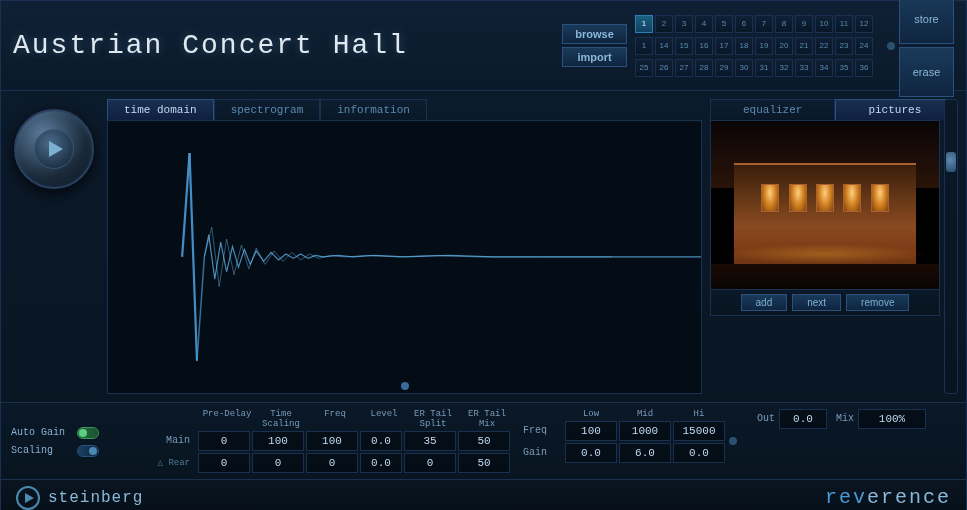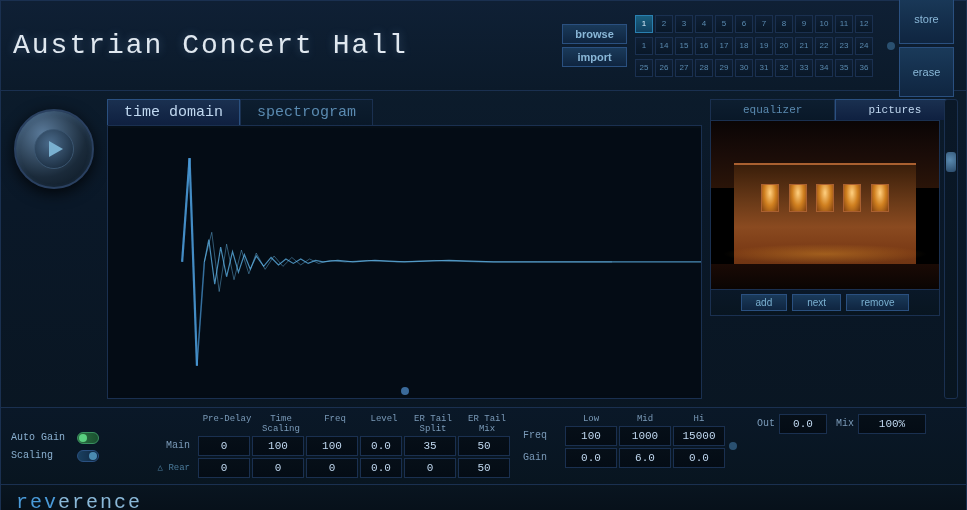--- a/index.html
+++ b/index.html
@@ -184,21 +184,21 @@
     }
 
     .tabs-row {
       display: flex;
       gap: 0;
       margin-bottom: 0;
     }
 
     .tab {
       padding: 4px 16px;
-      font-size: 15px;
+      font-size: 11px;
       color: #5a8ab0;
       border: 1px solid #1a3050;
       border-bottom: none;
       cursor: pointer;
       background: linear-gradient(180deg, #0d1e30 0%, #091828 100%);
     }
 
     .tab.active {
       color: #c0d8f0;
       background: linear-gradient(180deg, #1a3050 0%, #0f2040 100%);
@@ -673,20 +673,23 @@
       </div>
     </div>
 
     <div class="center-section">
       <div class="tabs-row">
         <div class="tab active">
           <span>time domain</span>
         </div>
         <div class="tab">
           <span>spectrogram</span>
+        </div>
+        <div class="tab">
+          <span>information</span>
         </div>
       </div>
       <div class="waveform-container">
         <svg class="waveform-svg" viewBox="0 0 400 180">
 
           <rect width="400" height="180" fill="#040c15"></rect>
 
           <line x1="50" y1="90" x2="55" y2="20" stroke="#4a9ad8" stroke-width="1.5" opacity="0.9"></line>
           <line x1="55" y1="20" x2="60" y2="160" stroke="#4a9ad8" stroke-width="1.5" opacity="0.9"></line>
           <line x1="60" y1="160" x2="65" y2="90" stroke="#4a9ad8" stroke-width="1" opacity="0.7"></line>
@@ -820,18 +823,24 @@
         <div class="out-mix-row">
           <span class="out-label">Mix</span>
           <input class="mix-field" type="text" value="100%" style="">
         </div>
       </div>
 
     </div>
   </div>
 
   <div class="footer">
+    <div class="steinberg-logo">
+      <div class="logo-circle">
+        <div class="logo-play"></div>
+      </div>
+      <span class="steinberg-text">steinberg</span>
+    </div>
     <div class="reverence-text">
       <span class="rev-highlight">rev</span><span>erence</span>
     </div>
   </div>
 
 </div>
 
 </body></html>

